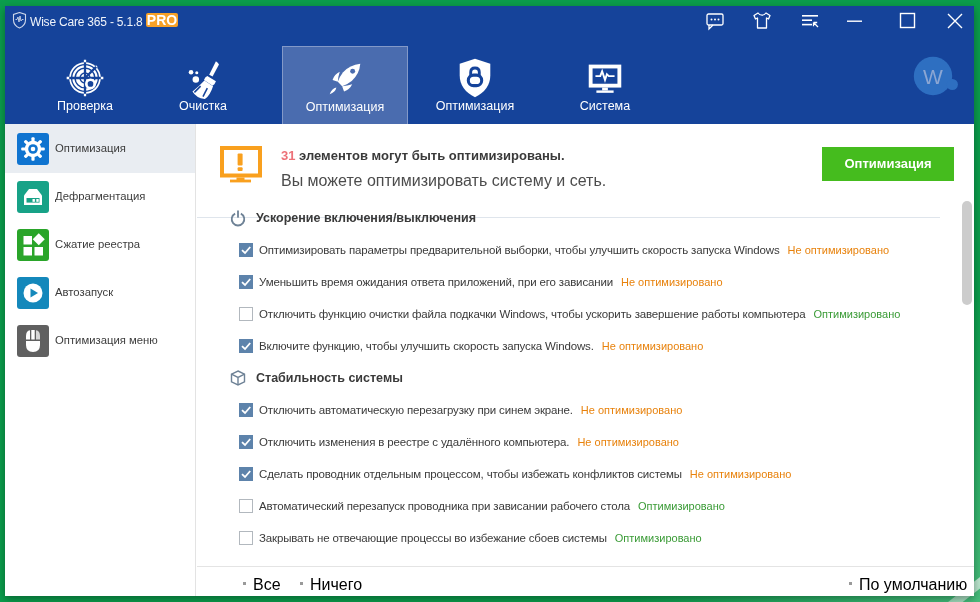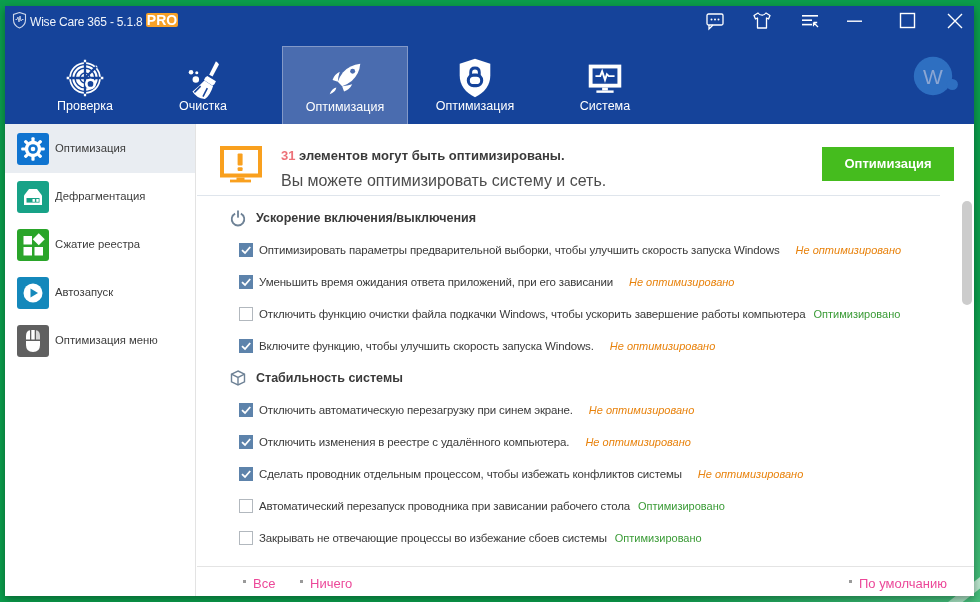--- a/index.html
+++ b/index.html
@@ -17,36 +17,36 @@
 .tab .lbl { position:absolute; left:0; right:0; top:53px; font-size:12.5px; }
 .tab.active { background:#4a6caf; border:1px solid #8399c8; border-bottom:none; }
 .tabicon { position:absolute; left:50%; top:10px; transform:translateX(-50%); width:44px; height:44px; }
 .avatar { position:absolute; right:15px; top:16px; width:52px; height:52px; }
 .sidebar { position:absolute; left:0; top:118px; width:191px; bottom:0; background:#fff; border-right:1px solid #e3e3e3; }
 .srow { position:absolute; left:0; width:100%; height:49px; }
 .srow.active { background:#e9edf2; }
 .sicon { position:absolute; left:12px; top:9px; width:32px; height:32px; border-radius:3px; }
 .srow .stext { position:absolute; left:50px; top:0; line-height:48px; font-size:11.3px; color:#3c3c3c; }
 .content { position:absolute; left:192px; top:118px; right:0; bottom:0; background:#fff; }
-.header { position:absolute; left:0; top:0; right:34px; height:72px; border-bottom:1px solid #dfe5ec; }
+.header { position:absolute; left:0; top:0; right:34px; height:94px; border-bottom:1px solid #dfe5ec; }
 .monicon { position:absolute; left:23px; top:22px; }
 .h-title { position:absolute; left:84px; top:24px; font-size:13px; font-weight:bold; color:#3a3a3a; }
 .h-title .num { color:#ed7178; }
 .h-sub { position:absolute; left:84px; top:48px; font-size:16px; color:#4c4c4c; }
 .optbtn { position:absolute; left:625px; top:23px; width:132px; height:34px; background:#45bc1e; color:#fff; font-size:13px; font-weight:bold; text-align:center; line-height:34px; }
 .sect { position:absolute; left:59px; height:20px; line-height:20px; font-size:12.5px; font-weight:bold; color:#3a3a3a; }
 .secticon { position:absolute; left:-27px; top:1px; }
 .row { position:absolute; left:42px; right:20px; height:20px; line-height:20px; font-size:11.5px; letter-spacing:-0.15px; color:#3a3a3a; white-space:nowrap; }
 .cb { display:inline-block; vertical-align:-3px; width:14px; height:14px; margin-right:6px; }
 .cb.on { background:#5d83ab; }
 .cb.off { background:#fff; border:1px solid #b2b8be; }
-.st-o { color:#e8820c; font-size:11px; letter-spacing:0; margin-left:16px;font-style:italic; }
+.st-o { color:#e8820c; font-size:11px; letter-spacing:0; margin-left:8px; }
 .st-g { color:#3a9b36; font-size:11px; letter-spacing:0; margin-left:8px; }
 .footer { position:absolute; left:0; bottom:0; right:0; height:30px; border-top:1px solid #e4e4e4; background:#fff; }
-.flink { position:absolute; top:9px; font-size:13px; color:#ec4899; }
+.flink { position:absolute; top:9px; font-size:16px; color:#000000; }
 .flink .mk { display:inline-block; width:3px; height:3px; background:#9a9a9a; vertical-align:5px; margin-right:7px; }
 .scrollbar { position:absolute; right:2px; top:77px; width:10px; height:104px; background:#ccc; border-radius:5px; }
 .streak { position:absolute; right:-28px; bottom:-22px; width:150px; height:9px; background:linear-gradient(to right, rgba(255,255,255,0), rgba(244,248,246,0.75)); transform:rotate(-38deg); }
 </style>
 </head>
 <body>
 <div class="bglight"></div>
 <div class="streak"></div>
 <div class="win">
 

